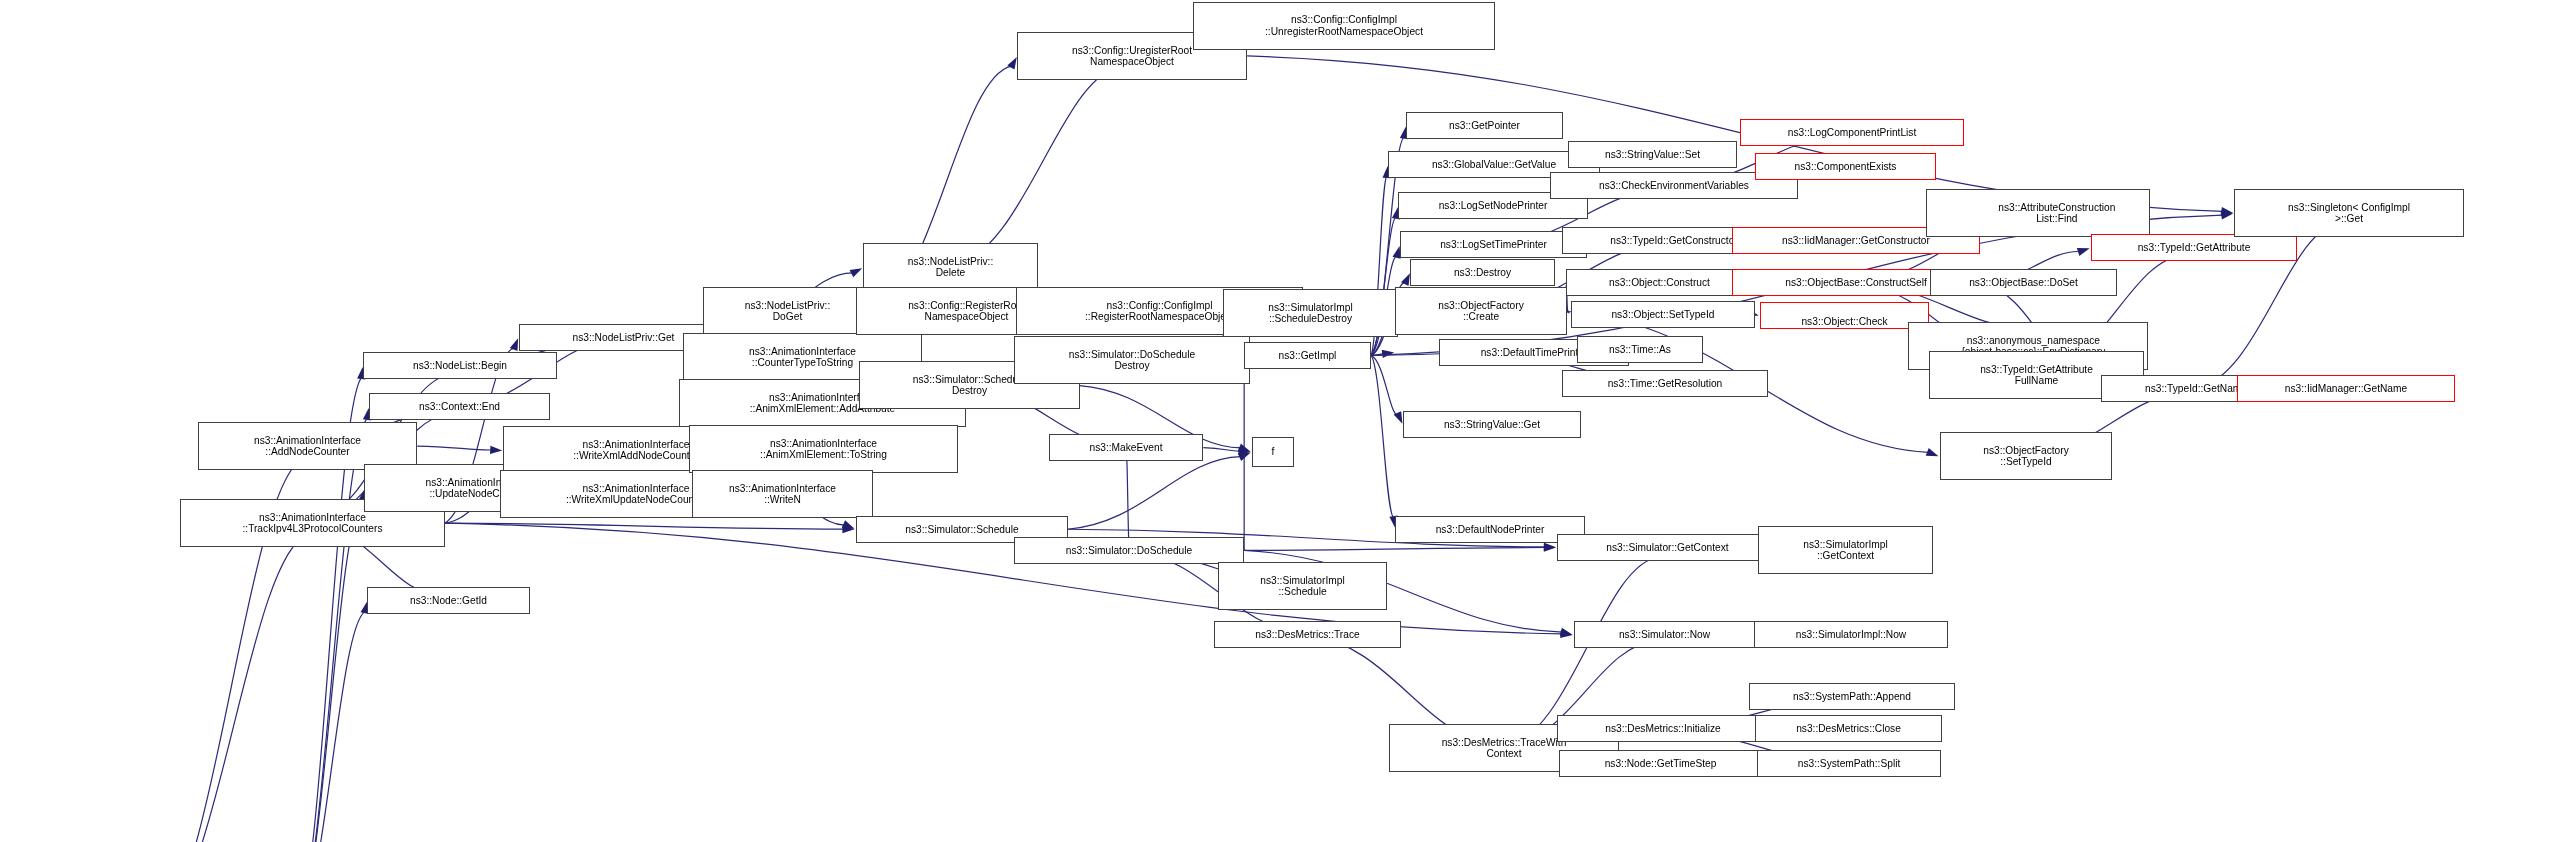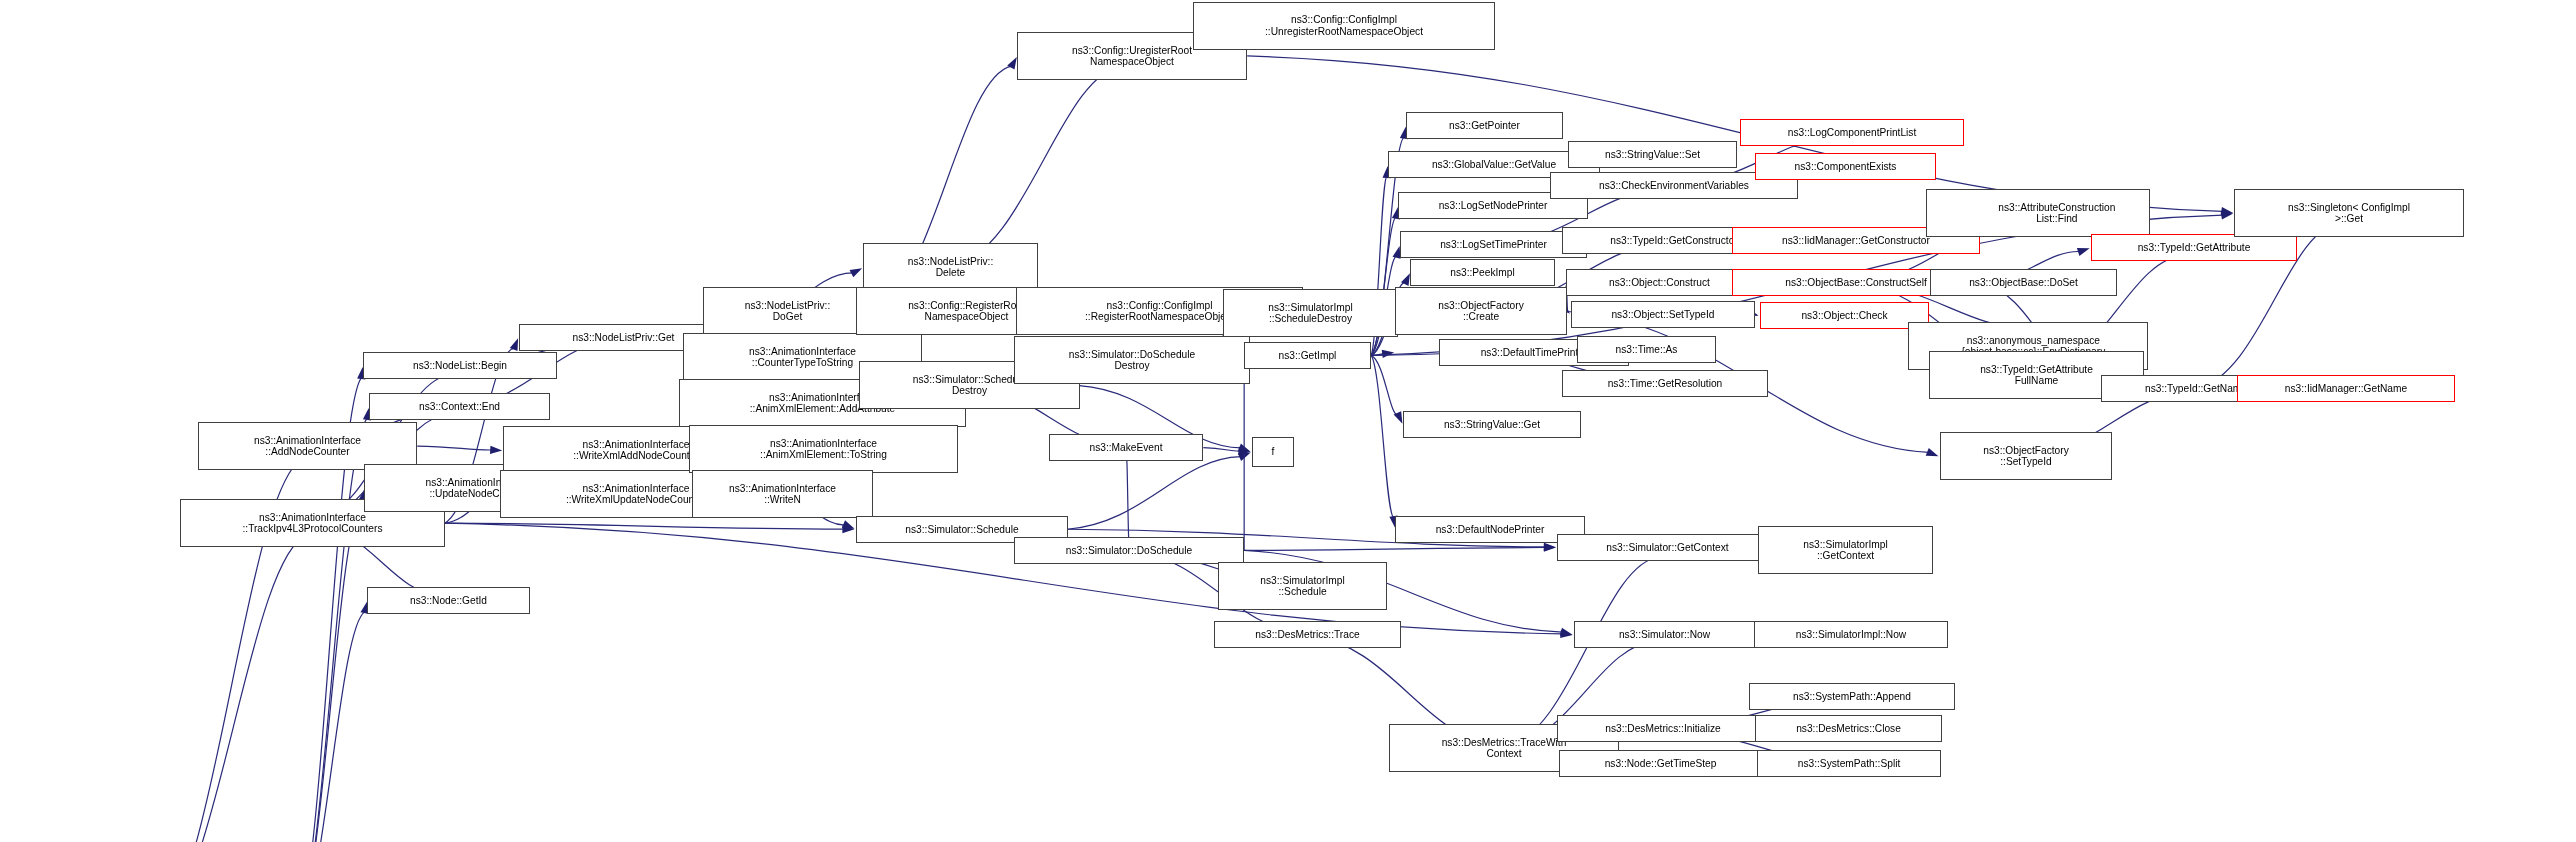--- a/index.html
+++ b/index.html
@@ -336,21 +336,21 @@
       <div class="node" style="left: 1388px; top: 151px; width: 212px; height: 27px;">
         <span>ns3::GlobalValue::GetValue</span>
       </div>
       <div class="node" style="left: 1398px; top: 192px; width: 190px; height: 27px;">
         <span>ns3::LogSetNodePrinter</span>
       </div>
       <div class="node" style="left: 1400px; top: 231px; width: 187px; height: 27px;">
         <span>ns3::LogSetTimePrinter</span>
       </div>
       <div class="node" style="left: 1410px; top: 259px; width: 145px; height: 27px;">
-        <span>ns3::PeekImpl</span>
+        <span>ns3::Destroy</span>
       </div>
       <div class="node" style="left: 1395px; top: 287px; width: 172px; height: 48px;">
         <span>ns3::ObjectFactory
 ::Create</span>
       </div>
       <div class="node" style="left: 1395px; top: 339px; width: 190px; height: 27px; margin-left: 44px;">
         <span>ns3::DefaultTimePrinter</span>
       </div>
       <div class="node" style="left: 1403px; top: 411px; width: 178px; height: 27px;">
         <span>ns3::StringValue::Get</span>
@@ -370,21 +370,21 @@
       </div>
       <div class="node" style="left: 1562px; top: 227px; width: 224px; height: 27px;">
         <span>ns3::TypeId::GetConstructor</span>
       </div>
       <div class="node" style="left: 1566px; top: 269px; width: 187px; height: 27px;">
         <span>ns3::Object::Construct</span>
       </div>
       <div class="node" style="left: 1571px; top: 301px; width: 184px; height: 27px;">
         <span>ns3::Object::SetTypeId</span>
       </div>
-      <div class="node" style="left: 1577px; top: 336px; width: 139px; height: 27px;">
+      <div class="node" style="left: 1577px; top: 336px; width: 126px; height: 27px;">
         <span>ns3::Time::As</span>
       </div>
       <div class="node" style="left: 1562px; top: 370px; width: 206px; height: 27px;">
         <span>ns3::Time::GetResolution</span>
       </div>
       <div class="node" style="left: 1557px; top: 534px; width: 221px; height: 27px;">
         <span>ns3::Simulator::GetContext</span>
       </div>
       <div class="node" style="left: 1574px; top: 621px; width: 181px; height: 27px;">
         <span>ns3::Simulator::Now</span>
@@ -400,21 +400,21 @@
       </div>
       <div class="node red" style="left: 1755px; top: 153px; width: 181px; height: 27px;">
         <span>ns3::ComponentExists</span>
       </div>
       <div class="node red" style="left: 1732px; top: 227px; width: 248px; height: 27px;">
         <span>ns3::IidManager::GetConstructor</span>
       </div>
       <div class="node red" style="left: 1732px; top: 269px; width: 248px; height: 27px; justify-content: center;">
         <span>ns3::ObjectBase::ConstructSelf</span>
       </div>
-      <div class="node red" style="left: 1760px; top: 302px; width: 169px; height: 27px;">
+      <div class="node red" style="left: 1760px; top: 302px; width: 169px; height: 27px; align-items: flex-end;">
         <span>ns3::Object::Check</span>
       </div>
       <div class="node" style="left: 1926px; top: 189px; width: 224px; height: 48px; padding-left: 40px;">
         <span>ns3::AttributeConstruction
 List::Find</span>
       </div>
       <div class="node" style="left: 1930px; top: 269px; width: 187px; height: 27px;">
         <span>ns3::ObjectBase::DoSet</span>
       </div>
       <div class="node" style="left: 1908px; top: 322px; width: 240px; height: 48px; padding-left: 13px;">

